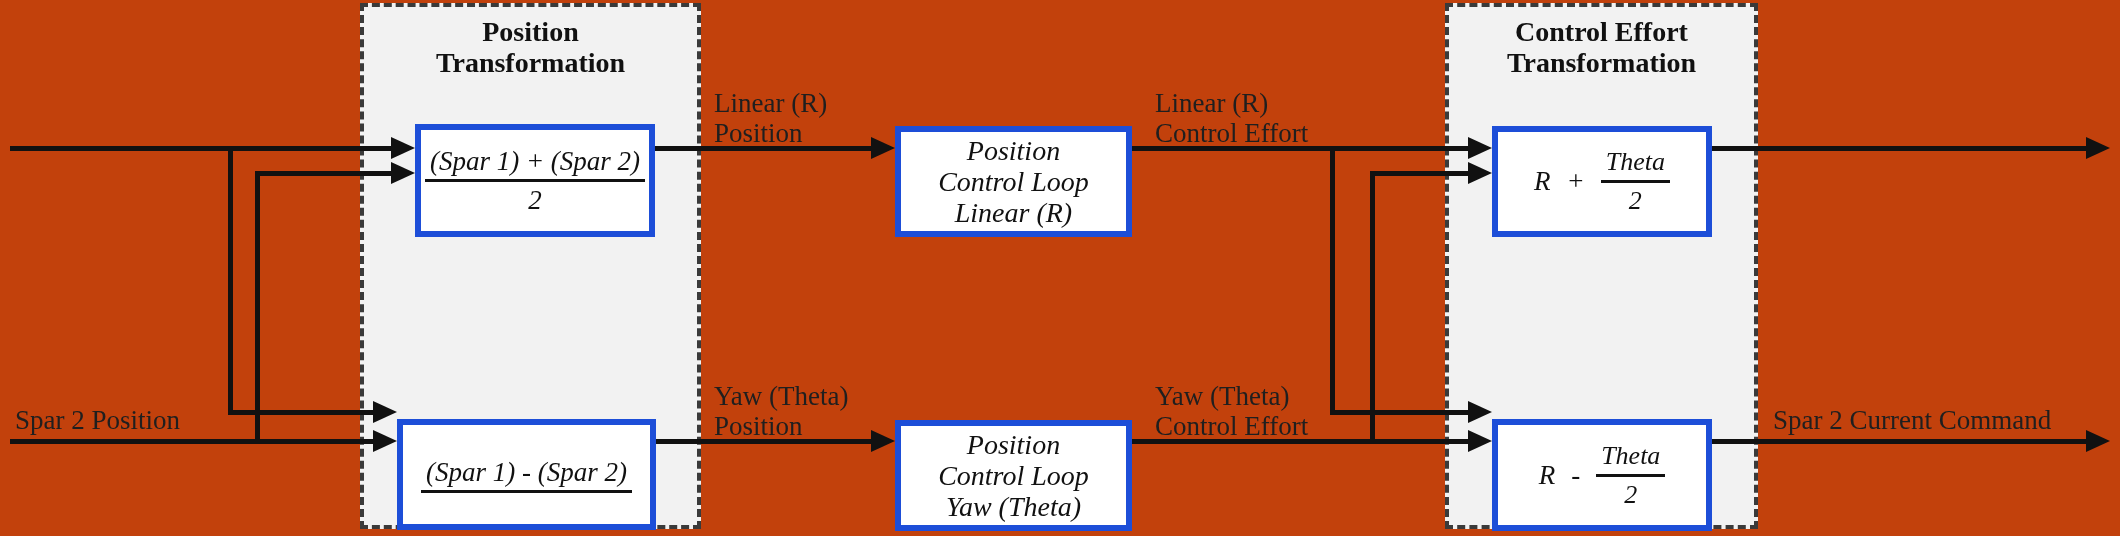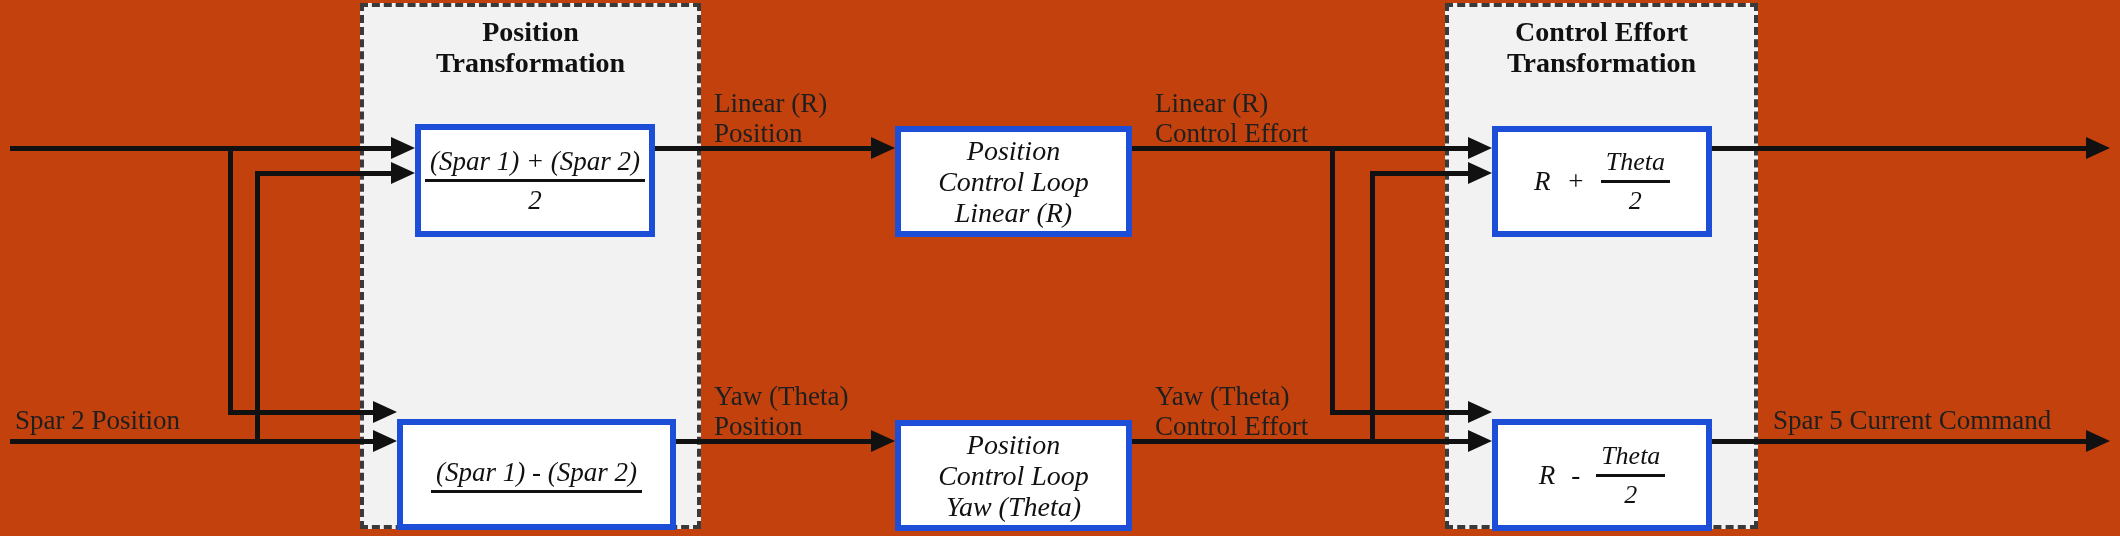--- a/index.html
+++ b/index.html
@@ -86,21 +86,21 @@
   <div class="arrow" style="left:2086px;top:137px;"></div>
   <div class="arrow" style="left:2086px;top:430px;"></div>
 
   <div class="block" style="left:415px;top:90px;width:240px;height:113px;">
     <div class="frac">
       <span class="num">(Spar 1) + (Spar 2)</span>
       <span class="den">2</span>
     </div>
   </div>
 
-  <div class="block" style="left:397px;top:385px;width:279px;height:111px;">
+  <div class="block" style="left:397px;top:385px;width:259px;height:111px;">
     <div class="frac">
       <span class="num">(Spar 1) - (Spar 2)</span>
     </div>
   </div>
 
   <div class="block" style="left:895px;top:92px;width:237px;height:111px;">
     <div class="loop-text">
       <span>Position</span>
       <span>Control Loop</span>
       <span>Linear (R)</span>
@@ -154,15 +154,15 @@
     <span>Linear (R)</span>
     <span>Control Effort</span>
   </div>
 
   <div class="label" style="left:1155px;top:381px;">
     <span>Yaw (Theta)</span>
     <span>Control Effort</span>
   </div>
 
 
-  <div class="label" style="left:1773px;top:405px;">Spar 5 Current Command</div>
+  <div class="label" style="left:1773px;top:405px;">Spar 2 Current Command</div>
 
 </div>
 
 </body></html>

